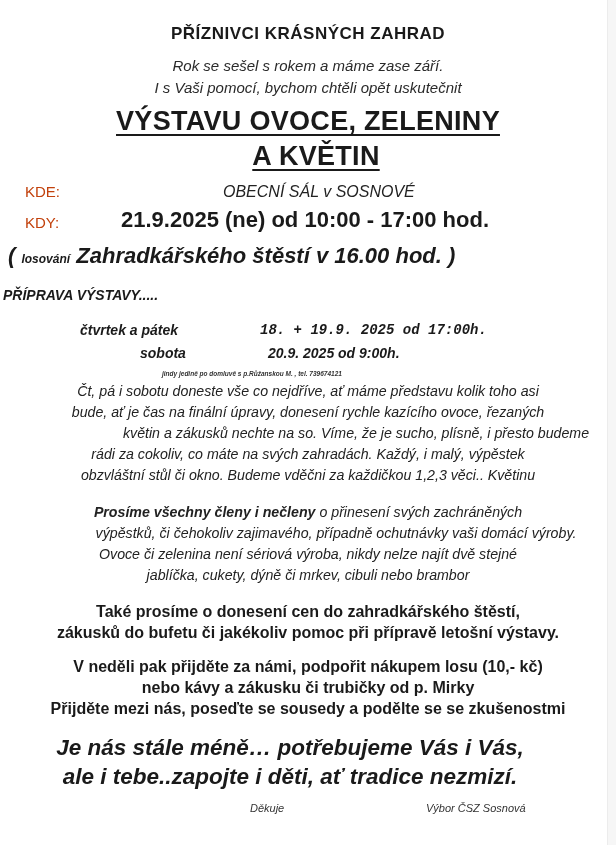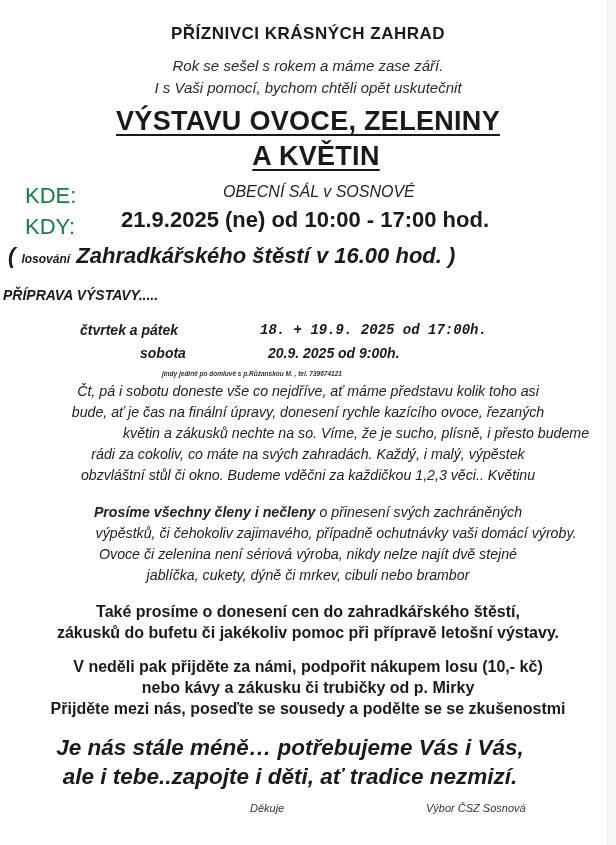--- a/index.html
+++ b/index.html
@@ -8,21 +8,21 @@
     background:#ffffff; color:#1a1a1a;
     font-family:"Liberation Sans", "DejaVu Sans", sans-serif;
   }
   .edge { position:absolute; right:0; top:0; width:8px; height:845px; background:#f6f6f6; border-left:1px solid #ececec; }
   .c { position:absolute; left:0; width:616px; text-align:center; white-space:nowrap; }
   .abs { position:absolute; white-space:nowrap; }
   .org { top:24px; font-size:17px; font-weight:bold; letter-spacing:0.5px; }
   .intro { font-size:15px; font-style:italic; color:#2a2a2a; }
   .h1 { font-size:27px; font-weight:bold; letter-spacing:0.3px; }
   .h1 span { text-decoration:underline; text-decoration-thickness:2px; text-underline-offset:4px; }
-  .lbl { font-size:22px; color:#15803d; }
+  .lbl { font-size:15px; color:#c2410c; }
   .where { font-size:16px; font-style:italic; color:#222; }
   .when { font-size:22px; font-weight:bold; }
   .lot { font-size:22px; font-weight:bold; font-style:italic; }
   .lot small { font-size:12px; font-weight:bold; }
   .prep { font-size:14px; font-weight:bold; font-style:italic; }
   .sched { font-size:14px; font-weight:bold; font-style:italic; }
   .tiny { font-size:6.5px; font-weight:bold; font-style:italic; color:#333; }
   .body { font-size:14.2px; font-style:italic; color:#222; line-height:21px; }
   .bold { font-weight:bold; }
   .req { font-size:16px; font-weight:bold; line-height:21px; }

